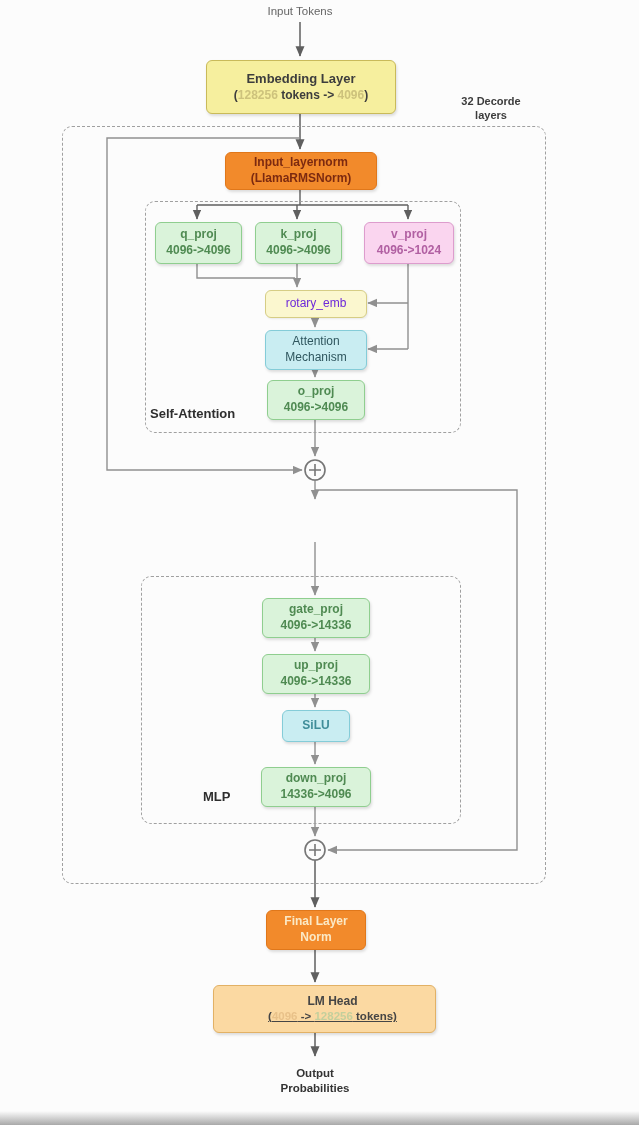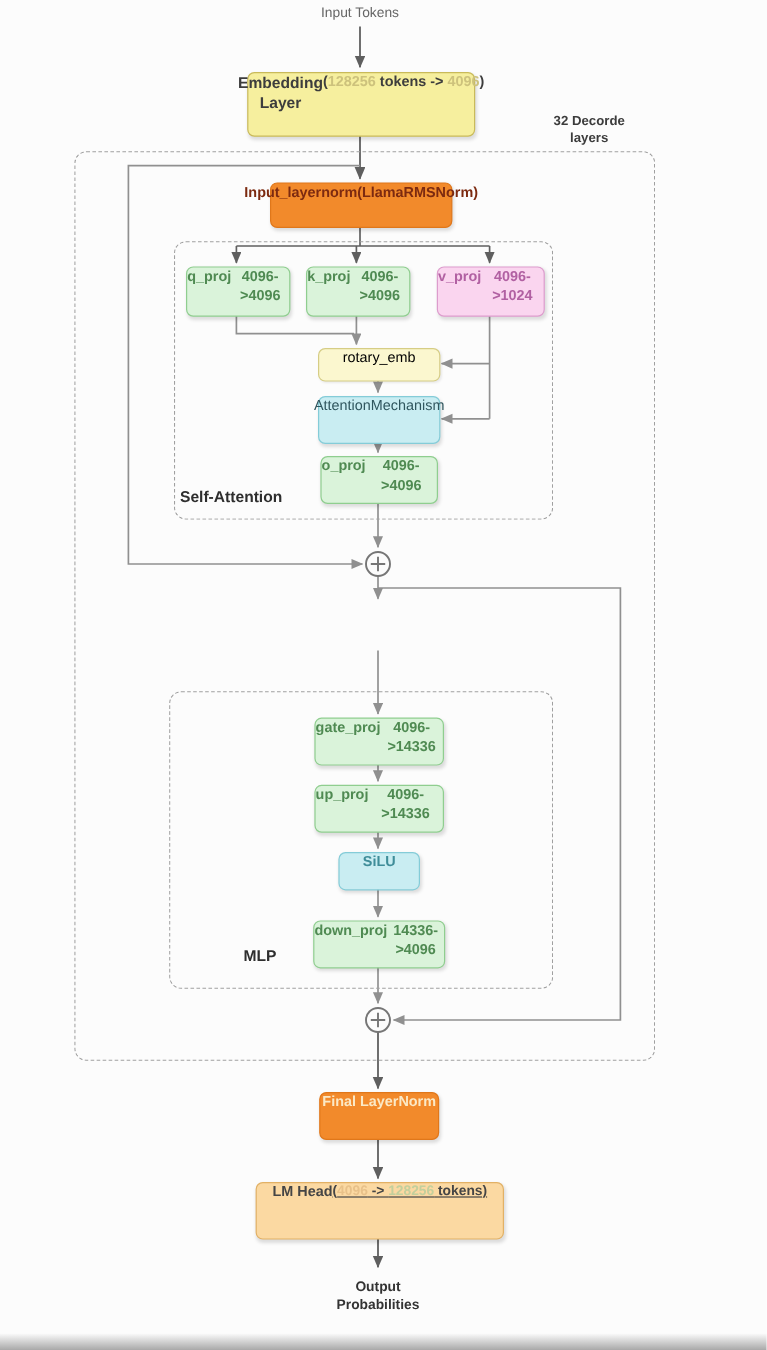--- a/index.html
+++ b/index.html
@@ -4,37 +4,37 @@
 <style>
   html,body{margin:0;padding:0;background:#ffffff;}
   .canvas{
     position:relative;width:639px;height:1125px;background:#fcfcfc;
     font-family:"Liberation Sans",sans-serif;overflow:hidden;
   }
   .lbl{position:absolute;text-align:center;color:#666;font-size:11.5px;line-height:1.3;}
   .lbl.dark{color:#3c3c3c;font-weight:700;}
   .node{
     position:absolute;border-radius:6px;text-align:center;
-    display:flex;flex-direction:row;justify-content:center;
+    display:flex;flex-direction:column;justify-content:center;
     line-height:1.3;font-size:12px;box-shadow:1px 2px 3px rgba(0,0,0,.13);
   }
   .node .l1{font-weight:700;}
   .node .l2{font-weight:600;}
   .sub{white-space:pre;font-weight:600;}
   .yellow{background:#f6ef9e;border:1.5px solid #c9ba5a;color:#3d3d3d;}
   .yellow .title{font-size:13px;font-weight:700;}
   .faded-y{color:#cdc27c;}
   .orange{background:#f28a2b;border:1.5px solid #e0771a;color:#7c2a10;}
   .orange.final{color:#fbe9c6;}
   .green{background:#daf3da;border:1.5px solid #8fce8f;color:#4f8a52;}
   .pink{background:#fad5ef;border:1.5px solid #dd9ccd;color:#b160a2;}
-  .payellow{background:#fbf7cf;border:1.5px solid #d6cd85;color:#000000;box-shadow:1px 1px 2px rgba(0,0,0,.08);}
+  .payellow{background:#fbf7cf;border:1.5px solid #d6cd85;color:#6d28d9;box-shadow:1px 1px 2px rgba(0,0,0,.08);}
   .cyan{background:#c9edf2;border:1.5px solid #84ccd8;color:#2f565e;}
   .cyan.silu{color:#3f8d99;}
-  .peach{background:#fbd9a2;border:1.5px solid #e2b165;color:#454545;}
+  .peach{background:#fbd9a2;border:1.5px solid #e2b165;color:#454545;padding-left:16px;}
   .faded-o1{color:#e8c189;}
   .faded-o2{color:#c3cf9c;}
   .dashed{position:absolute;border:1.5px dashed #a0a0a0;border-radius:10px;background:transparent;}
   .groupname{position:absolute;font-size:13px;font-weight:700;color:#2e2e2e;}
   svg.wires{position:absolute;left:0;top:0;pointer-events:none;}
   .shade{
     position:absolute;left:0;bottom:0;width:639px;height:14px;
     background:linear-gradient(to bottom, rgba(160,160,160,0), rgba(148,148,148,.8));
   }
 </style>

